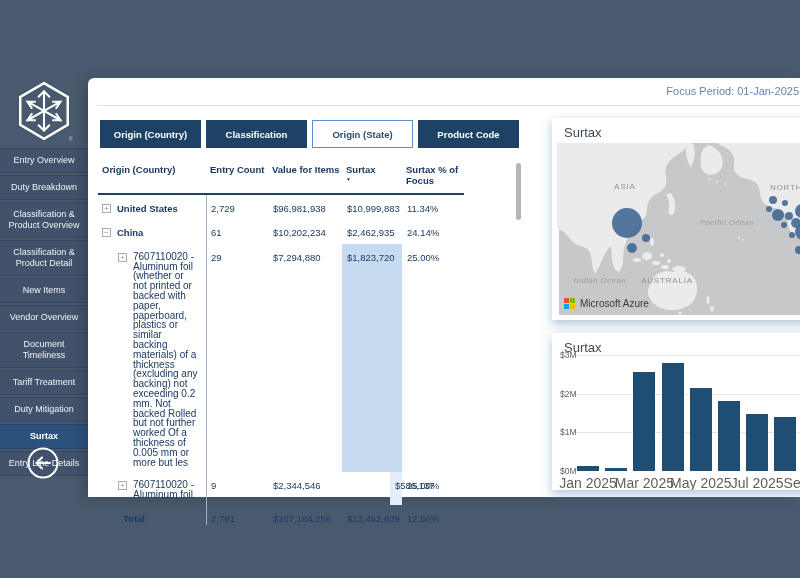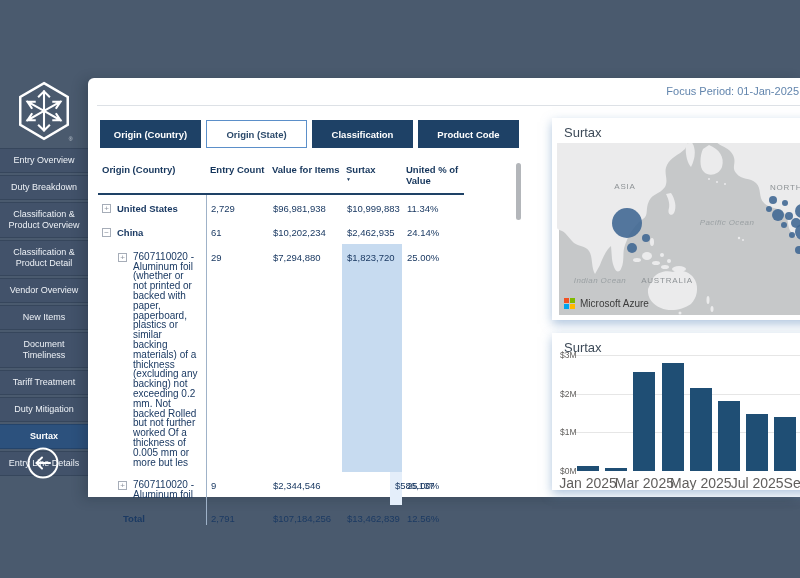--- a/index.html
+++ b/index.html
@@ -89,22 +89,22 @@
           <path d="M28,30 L12,39 M16,33 L12,39 L19,39"></path>
         </g>
         <text x="52" y="59" font-size="5" fill="#ccd4dd">®</text>
       </svg>
     </div>
     <nav class="nav">
         <div class="nav-item">Entry Overview</div>
         <div class="nav-item">Duty Breakdown</div>
         <div class="nav-item">Classification &amp; Product Overview</div>
         <div class="nav-item">Classification &amp; Product Detail</div>
+        <div class="nav-item">New Items</div>
         <div class="nav-item">Vendor Overview</div>
-        <div class="nav-item">New Items</div>
         <div class="nav-item">Document Timeliness</div>
         <div class="nav-item">Tariff Treatment</div>
         <div class="nav-item">Duty Mitigation</div>
         <div class="nav-item active">Surtax</div>
         <div class="nav-item">Entry Line Details</div>
       </nav>
     <button class="back-btn" title="">
       <svg width="34" height="34" viewBox="0 0 34 34">
         <circle cx="17" cy="17" r="14.5" fill="none" stroke="#fff" stroke-width="2"></circle>
         <g stroke="#fff" stroke-width="2" fill="none" stroke-linecap="round">
@@ -116,32 +116,32 @@
   </aside>
 
   <main class="panel">
     <div class="panel-header">
       <span class="focus-period">Focus Period: 01-Jan-2025</span>
     </div>
     <div class="header-divider"></div>
 
     <div class="tabs">
         <div class="tab">Origin (Country)</div>
+        <div class="tab">Classification</div>
         <div class="tab light">Origin (State)</div>
-        <div class="tab">Classification</div>
         <div class="tab">Product Code</div>
       </div>
 
     <div class="table-wrap">
       <div class="thead">
           <div class="th">Origin (Country)</div>
           <div class="th">Entry Count</div>
           <div class="th">Value for Items</div>
           <div class="th">Surtax<span class="sort">▼</span></div>
-          <div class="th">United % of Value</div>
+          <div class="th">Surtax % of Focus</div>
         </div>
       <div class="head-line"></div>
       <div class="tbody">
         <div class="col-sep"></div>
       <div class="trow">
             <div class="cell name-cell">
               <span class="expander">+</span>
               <span class="rname b">United States</span>
             </div>
             <div class="cell">2,729</div>

